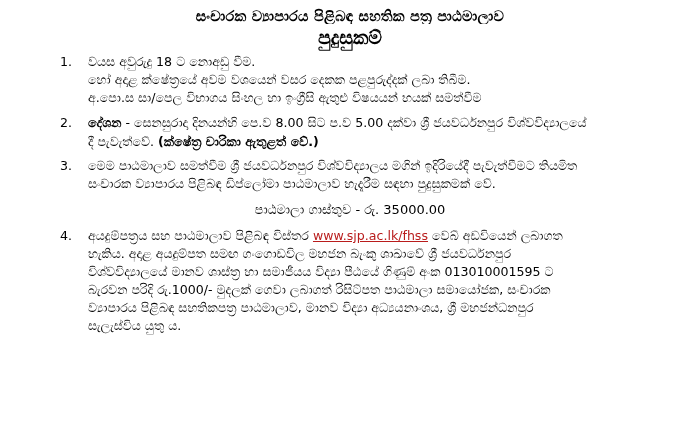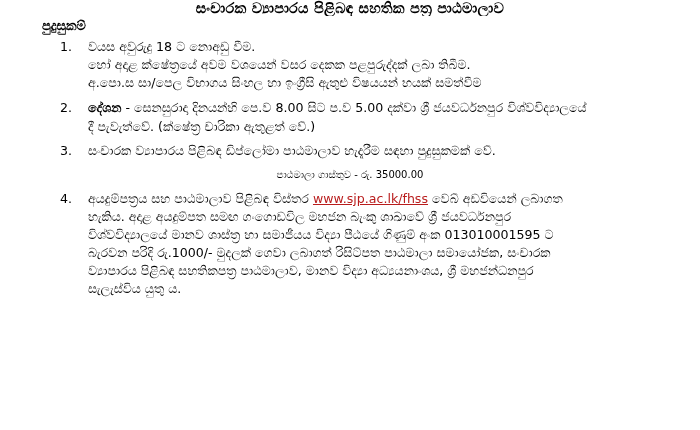--- a/index.html
+++ b/index.html
@@ -12,36 +12,37 @@
     background: #ffffff;
     font-family: "DejaVu Sans", sans-serif;
     color: #000000;
     overflow: hidden;
   }
   .page {
     position: relative;
     width: 700px;
     height: 430px;
     box-sizing: border-box;
-    padding: 0 42px;
+    padding: 8px 42px;
   }
   .doc-title {
     text-align: center;
     font-size: 14.5px;
     font-weight: bold;
     letter-spacing: 0.2px;
     margin-top: 0px;
     padding-top: 0px;
     height: 16px;
     overflow: hidden;
     white-space: nowrap;
   }
   .section-heading {
-    font-size: 13px;
+    font-size: 19px;
     font-weight: bold;
+    text-align: center;
     margin-top: 2px;
     margin-bottom: 4px;
   }
   ol.main-list {
     list-style: none;
     margin: 0;
     padding: 0;
   }
   ol.main-list > li {
     position: relative;
@@ -63,28 +64,28 @@
     margin-top: 40px;
   }
   .para {
     margin: 0;
     text-align: justify;
   }
   .para.sub {
     margin-top: 1px;
   }
   .bold {
-    font-weight: normal;
+    font-weight: bold;
   }
   .center-block {
     margin: 9px 0 9px 0;
   }
   .center-block .row {
     text-align: center;
-    font-size: 10px;
+    font-size: 13px;
     margin-bottom: 9px;
   }
   .center-block .row:last-child {
     margin-bottom: 0;
   }
   a.weblink {
     color: #b91c1c;
     text-decoration: underline;
   }
 </style>
@@ -107,20 +108,21 @@
     </li>
 
     <li>
       <span class="num">2.</span>
       <div class="para"><span class="item-lead">දේශන</span><span> - සෙනසුරාදා දිනයන්හි පෙ.ව 8.00 සිට ප.ව 5.00 දක්වා ශ්‍රී ජයවර්ධනපුර විශ්වවිද්‍යාලයේ</span></div>
       <div class="para sub"><span>දී පැවැත්වේ. </span><span class="bold">(ක්ෂේත්‍ර චාරිකා ඇතුළත් වේ.)</span></div>
     </li>
 
     <li>
       <span class="num">3.</span>
+      <div class="para">මෙම පාඨමාලාව සමත්වීම ශ්‍රී ජයවර්ධනපුර විශ්වවිද්‍යාලය මගින් ඉදිරියේදී පැවැත්වීමට තියමිත</div>
       <div class="para">සංචාරක ව්‍යාපාරය පිළිබඳ ඩිප්ලෝමා පාඨමාලාව හැදෑරීම සඳහා පුදුසුකමක් වේ.</div>
     </li>
   </ol>
 
   <div class="center-block">
     <div class="row"><span class="lbl">පාඨමාලා ගාස්තුව</span><span> - රු. 35000.00</span></div>
   </div>
 
   <ol class="main-list">
     <li>

